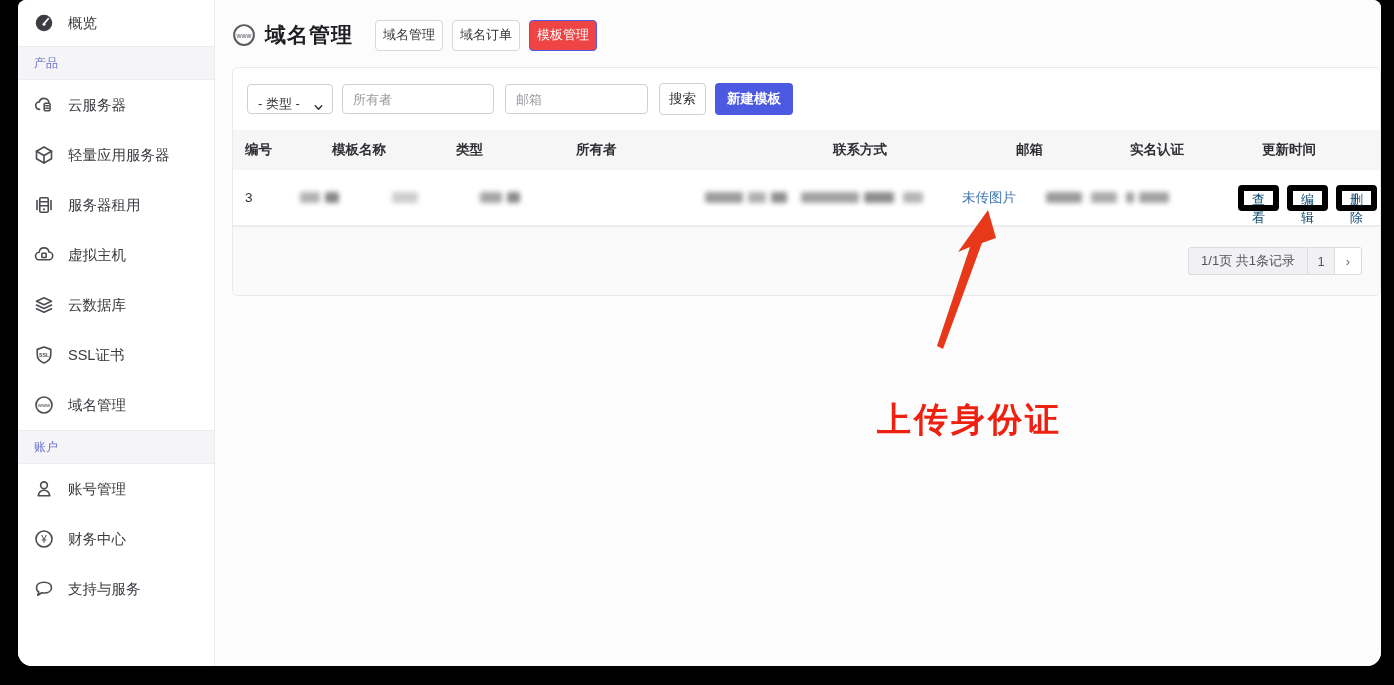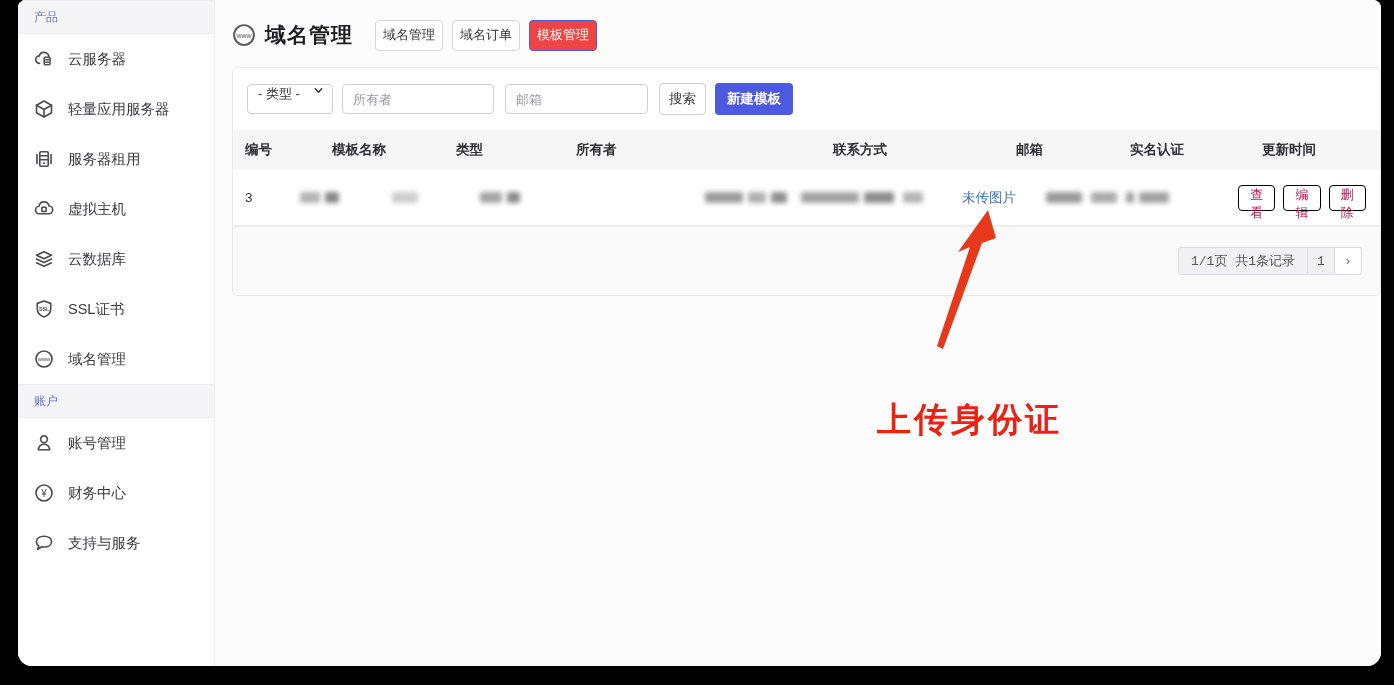--- a/index.html
+++ b/index.html
@@ -27,21 +27,21 @@
   .tab { height:31px; padding:0 7px; min-width:64px; border:1px solid #d7d7dc; border-radius:4px;
          background:#fff; font-size:13px; color:#333; cursor:pointer;
          font-family:"Liberation Sans", sans-serif; }
   .tab.active { background:#ef4444; border-color:#4c5ae2; color:#fff; font-weight:400; }
 
   
   .card { margin:16px 0 0 17px; width:1149px; background:#fff;
           border:1px solid #e9e9ec; border-radius:6px; overflow:hidden; }
   .filter-row { display:flex; align-items:center; gap:9px; padding:15px 14px; }
   .select { width:86px; height:30px; border:1px solid #cfcfd4; border-radius:4px; background:#fff;
-            display:flex; align-items:flex-start; justify-content:space-between; padding:0 8px 0 10px;
+            display:flex; align-items:flex-end; justify-content:space-between; padding:0 8px 0 10px;
             font-size:13px; color:#333; cursor:pointer; }
   .inp { height:30px; border:1px solid #cfcfd4; border-radius:4px; padding:0 10px; font-size:13px;
          color:#333; background:#fff; font-family:"Liberation Sans", sans-serif; }
   .inp::placeholder { color:#9a9aa0; }
   .inp.owner { width:152px; } .inp.email { width:143px; margin-left:2px; }
   .btn-plain { height:32px; padding:0 9px; border:1px solid #cfcfd4; border-radius:4px; background:#fff;
                font-size:13.5px; color:#333; cursor:pointer; margin-left:2px;
                font-family:Liberation Serif, serif; }
   .btn-primary { height:32px; padding:0 12px; border:none; border-radius:4px; background:#4c5ae2;
                  color:#fff; font-size:13.5px; font-weight:600; cursor:pointer;
@@ -50,44 +50,52 @@
   .grid { display:grid; grid-template-columns:55px 92px 88px 225px 96px 137px 100px 200px 1fr;
           align-items:center; padding:0 14px 0 12px; }
   .thead { height:40px; background:#f6f6f7; font-size:13.5px; font-weight:700; color:#2e2e33;gap:32px; }
   .thead .c-email { text-align:center; }
   .trow { height:56px; background:#fff; font-size:13.5px; color:#333;
           border-bottom:1px solid #ededf0; }
   .blobline { display:flex; align-items:center; gap:5px; }
   .blob { display:inline-block; height:11px; border-radius:2px; filter:blur(2.4px); }
   .link { color:#3d74ad; cursor:pointer; padding-left:24px; text-decoration:none; font-size:13.5px; }
   .cell-actions { display:flex; gap:8px; justify-content:flex-end; }
-  .row-btn { height:26px; padding:0 8px; border:1px solid #000000; border-radius:4px; background:#fff;
-             font-size:13px; color:#be185d; cursor:pointer; font-family:Liberation Mono, monospace; }
+  .row-btn { height:26px; padding:0 8px; border:6px solid #000000; border-radius:4px; background:#fff;
+             font-size:13px; color:#0c4a6e; cursor:pointer; font-family:Liberation Mono, monospace; }
 
   .tfoot { height:69px; background:#fafafb; border-top:1px solid #ececef;
            display:flex; align-items:center; justify-content:flex-end; padding-right:18px; }
   .pager { display:flex; }
   .pg { height:28px; border:1px solid #dcdce0; display:flex; align-items:center; justify-content:center;
-        font-size:13px; color:#55555c; background:#f1f1f4;font-family:Liberation Mono, monospace; }
+        font-size:13px; color:#55555c; background:#f1f1f4; }
   .pg.info { padding:0 12px; border-radius:3px 0 0 3px; }
   .pg.num { width:27px; border-left:none; cursor:pointer; }
   .pg.next { width:27px; border-left:none; border-radius:0 3px 3px 0; background:#fff;
              color:#6a6a72; cursor:pointer; }
 
   
   .overlay { position:absolute; left:0; top:0; width:1394px; height:685px; pointer-events:none; }
   .anno-text { position:absolute; left:877px; top:397px; font-size:34px; font-weight:700;
                color:#ee2110; letter-spacing:3px; }
 </style>
 </head>
 <body>
 
 <div class="app">
 
   <nav class="sidebar">
+    <div class="side-item first">
+      <svg viewBox="0 0 16 16">
+        <circle cx="8" cy="8" r="6.6" fill="#3c3c44"></circle>
+        <line x1="8" y1="8.6" x2="11.4" y2="4.6" stroke="#fff" stroke-width="1.4" stroke-linecap="round"></line>
+        <circle cx="8" cy="9" r="1.2" fill="#fff"></circle>
+      </svg>
+      <span>概览</span>
+    </div>
 
     <div class="side-section">
       <span>产品</span>
     </div>
 
     <div class="side-item">
       <svg viewBox="0 0 16 16">
         <path class="ic" d="M4.5 11.5a3 3 0 0 1-.3-6A4 4 0 0 1 12 6.6"></path>
         <rect class="ic" x="8.2" y="6.6" width="4.6" height="6" rx="0.8"></rect>
         <line class="ic" x1="9.5" y1="8.6" x2="11.5" y2="8.6"></line>

